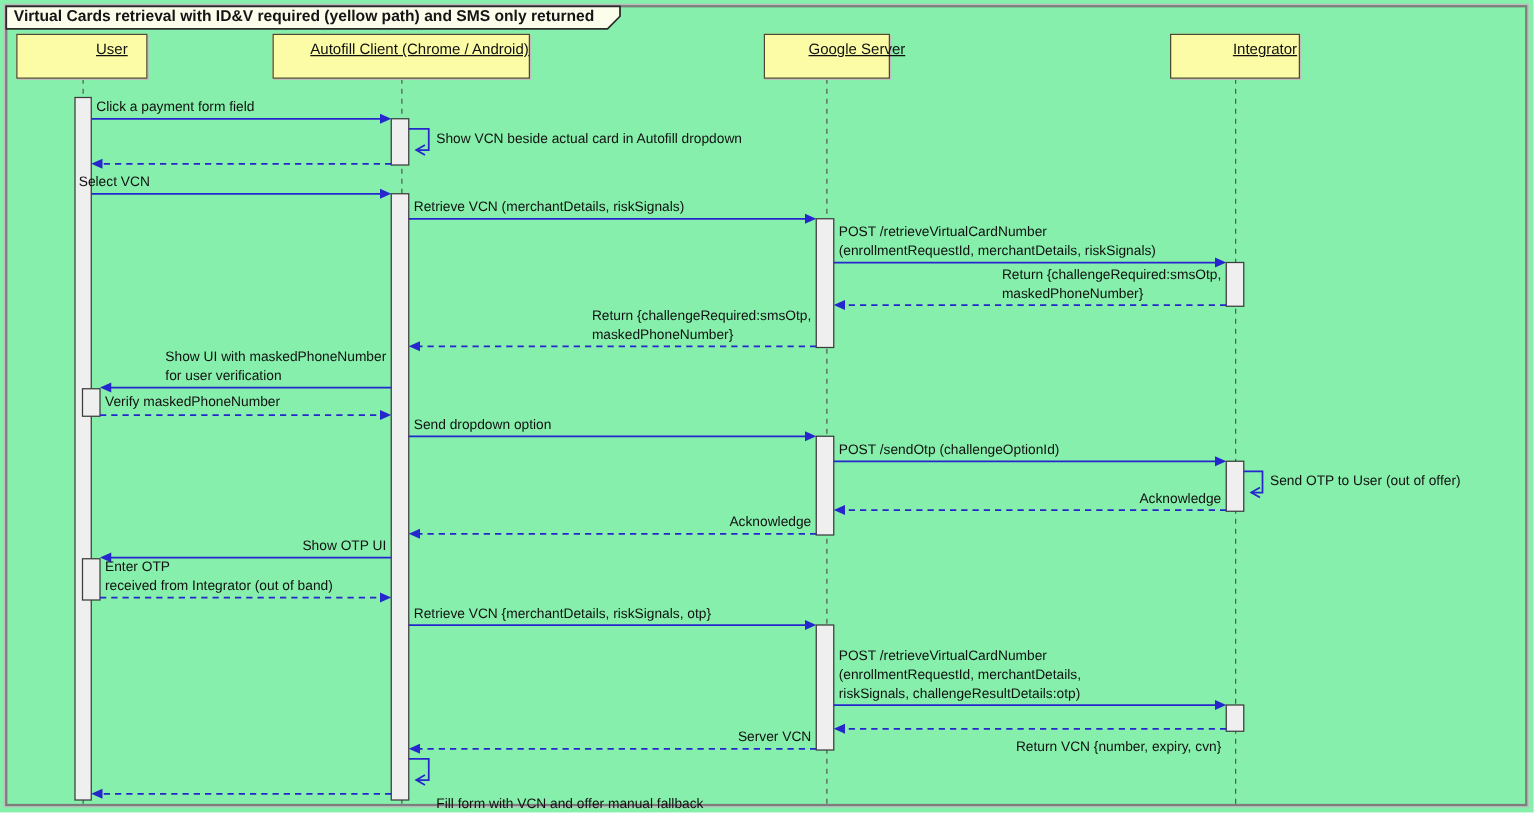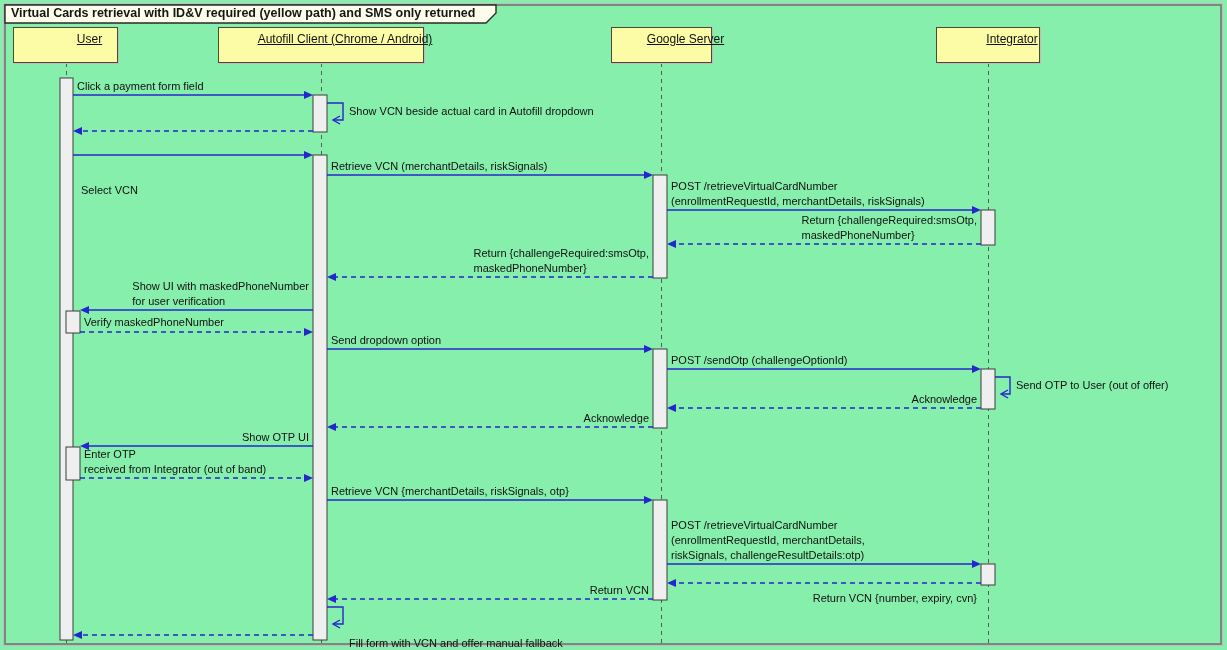--- a/index.html
+++ b/index.html
@@ -115,33 +115,33 @@
       <polygon points="327,599 336,595 336,603"></polygon>
       <polygon points="73,635 82,631 82,639"></polygon>
     </g>
   </svg>
 
   <div id="title-text">Virtual Cards retrieval with ID&amp;V required (yellow path) and SMS only returned</div>
 
   <div class="participant" style="left:13px;top:27px;width:105px;">
     <span>User</span>
   </div>
-  <div class="participant" style="left:218px;top:27px;width:206px;">
+  <div class="participant" style="left:218px;top:27px;width:206px;justify-content:flex-end;">
     <span>Autofill Client (Chrome / Android)</span>
   </div>
   <div class="participant" style="left:611px;top:27px;width:101px;">
     <span>Google Server</span>
   </div>
   <div class="participant" style="left:936px;top:27px;width:104px;">
     <span>Integrator</span>
   </div>
 
   <div class="msg" style="left:77px;top:79px;">Click a payment form field</div>
   <div class="msg" style="left:349px;top:104px;">Show VCN beside actual card in Autofill dropdown</div>
-  <div class="msg" style="left:81px;top:139px;margin-top:44px;">Select VCN</div>
+  <div class="msg" style="left:63px;top:139px;">Select VCN</div>
   <div class="msg" style="left:331px;top:159px;">Retrieve VCN (merchantDetails, riskSignals)</div>
   <div class="msg" style="left:671px;top:179px;">POST /retrieveVirtualCardNumber
 (enrollmentRequestId, merchantDetails, riskSignals)</div>
   <div class="msg" style="right:250px;top:213px;">Return {challengeRequired:smsOtp,
 maskedPhoneNumber}</div>
   <div class="msg" style="right:578px;top:246px;">Return {challengeRequired:smsOtp,
 maskedPhoneNumber}</div>
   <div class="msg" style="right:918px;top:279px;">Show UI with maskedPhoneNumber
 for user verification</div>
   <div class="msg" style="left:84px;top:315px;">Verify maskedPhoneNumber</div>
@@ -151,16 +151,16 @@
   <div class="msg" style="right:250px;top:392px;">Acknowledge</div>
   <div class="msg" style="right:578px;top:411px;">Acknowledge</div>
   <div class="msg" style="right:918px;top:430px;">Show OTP UI</div>
   <div class="msg" style="left:84px;top:447px;">Enter OTP
 received from Integrator (out of band)</div>
   <div class="msg" style="left:331px;top:484px;">Retrieve VCN {merchantDetails, riskSignals, otp}</div>
   <div class="msg" style="left:671px;top:518px;">POST /retrieveVirtualCardNumber
 (enrollmentRequestId, merchantDetails,
 riskSignals, challengeResultDetails:otp)</div>
   <div class="msg" style="right:250px;top:591px;">Return VCN {number, expiry, cvn}</div>
-  <div class="msg" style="right:578px;top:583px;">Return VCN</div>
+  <div class="msg" style="right:578px;top:583px;">Server VCN</div>
   <div class="msg" style="left:349px;top:608px;margin-top:28px;">Fill form with VCN and offer manual fallback</div>
 
 </div>
 
 </body></html>

